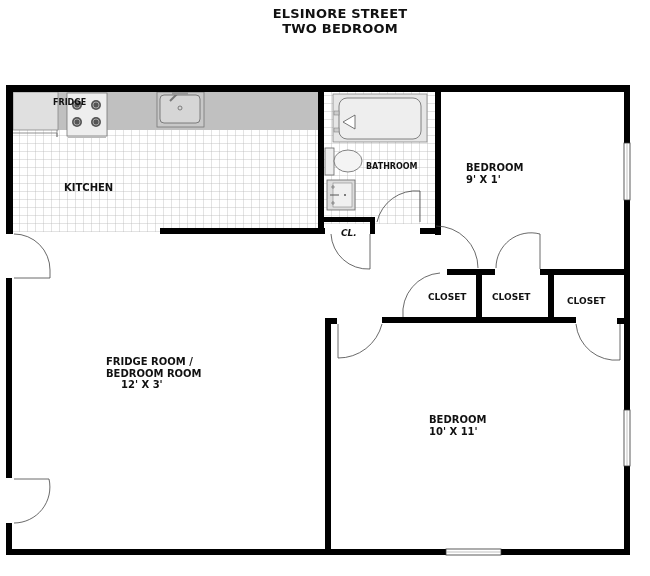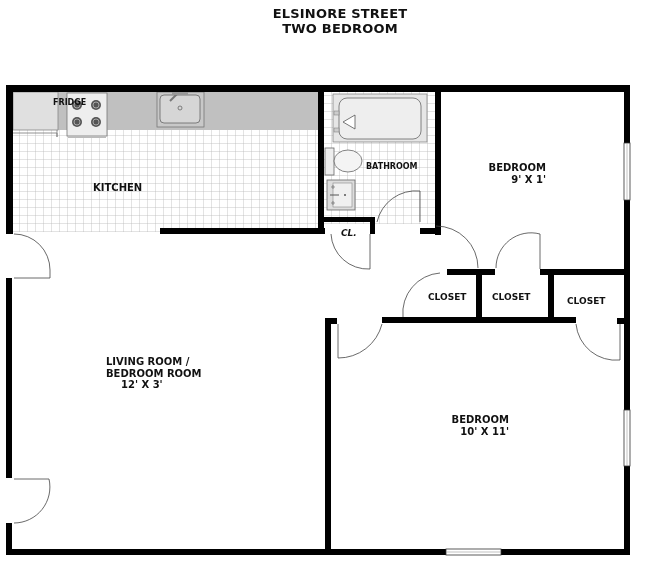--- a/index.html
+++ b/index.html
@@ -5,21 +5,21 @@
   html, body { margin:0; padding:0; background:#ffffff; }
   body { width:650px; height:576px; position:relative; overflow:hidden; font-family:"DejaVu Sans", sans-serif; }
   .title { position:absolute; left:0; width:650px; text-align:center; font-weight:bold; font-size:13px; color:#111; letter-spacing:0.2px; }
   #title1 { top:6px; left:15px; }
   #title2 { top:21px; left:15px; }
   svg { position:absolute; left:0; top:0; }
   .lbl { position:absolute; font-weight:bold; color:#111; white-space:nowrap; line-height:1.15; }
   .s10 { font-size:10px; }
   .s9 { font-size:9px; }
   .s8 { font-size:8px; }
-  .center { text-align:right; }
+  .center { text-align:left; }
 </style>
 </head>
 <body>
 
 <div id="title1" class="title">ELSINORE STREET</div>
 <div id="title2" class="title">TWO BEDROOM</div>
 
 <svg width="650" height="576" viewBox="0 0 650 576">
   <defs>
     <pattern id="tile" x="12" y="0" width="8" height="8" patternUnits="userSpaceOnUse">
@@ -153,31 +153,31 @@
 
     <path d="M403 317 A40 40 0 0 1 440 273"></path>
 
     <path d="M338 324 V358 A45 45 0 0 0 382 324"></path>
 
     <path d="M576 324 A40 40 0 0 0 620 360 V324"></path>
   </g>
 </svg>
 
 <div class="lbl s8" style="left:17px;top:98px;margin-left:36px;">FRIDGE</div>
-<div class="lbl s10" style="left:93px;top:182px;text-align:right;">KITCHEN</div>
+<div class="lbl s10" style="left:64px;top:182px;text-align:right;">KITCHEN</div>
 <div class="lbl s8" style="left:366px;top:162px;">BATHROOM</div>
 <div class="lbl s10 center" style="left:466px;top:162px;width:80px;">
   <div>BEDROOM</div>
   <div>9' X 1'</div>
 </div>
 <div class="lbl s9" style="left:341px;top:228px;font-style:italic;">CL.</div>
 <div class="lbl s9" style="left:428px;top:292px;">CLOSET</div>
 <div class="lbl s9" style="left:492px;top:292px;">CLOSET</div>
 <div class="lbl s9" style="left:567px;top:296px;">CLOSET</div>
 <div class="lbl s10" style="left:106px;top:356px;">
-  <div>LIVING ROOM /</div>
+  <div>FRIDGE ROOM /</div>
   <div>BEDROOM ROOM</div>
   <div style="padding-left:15px;">12' X 3'</div>
 </div>
 <div class="lbl s10 center" style="left:429px;top:414px;width:80px;">
   <div>BEDROOM</div>
   <div>10' X 11'</div>
 </div>
 
 </body></html>

